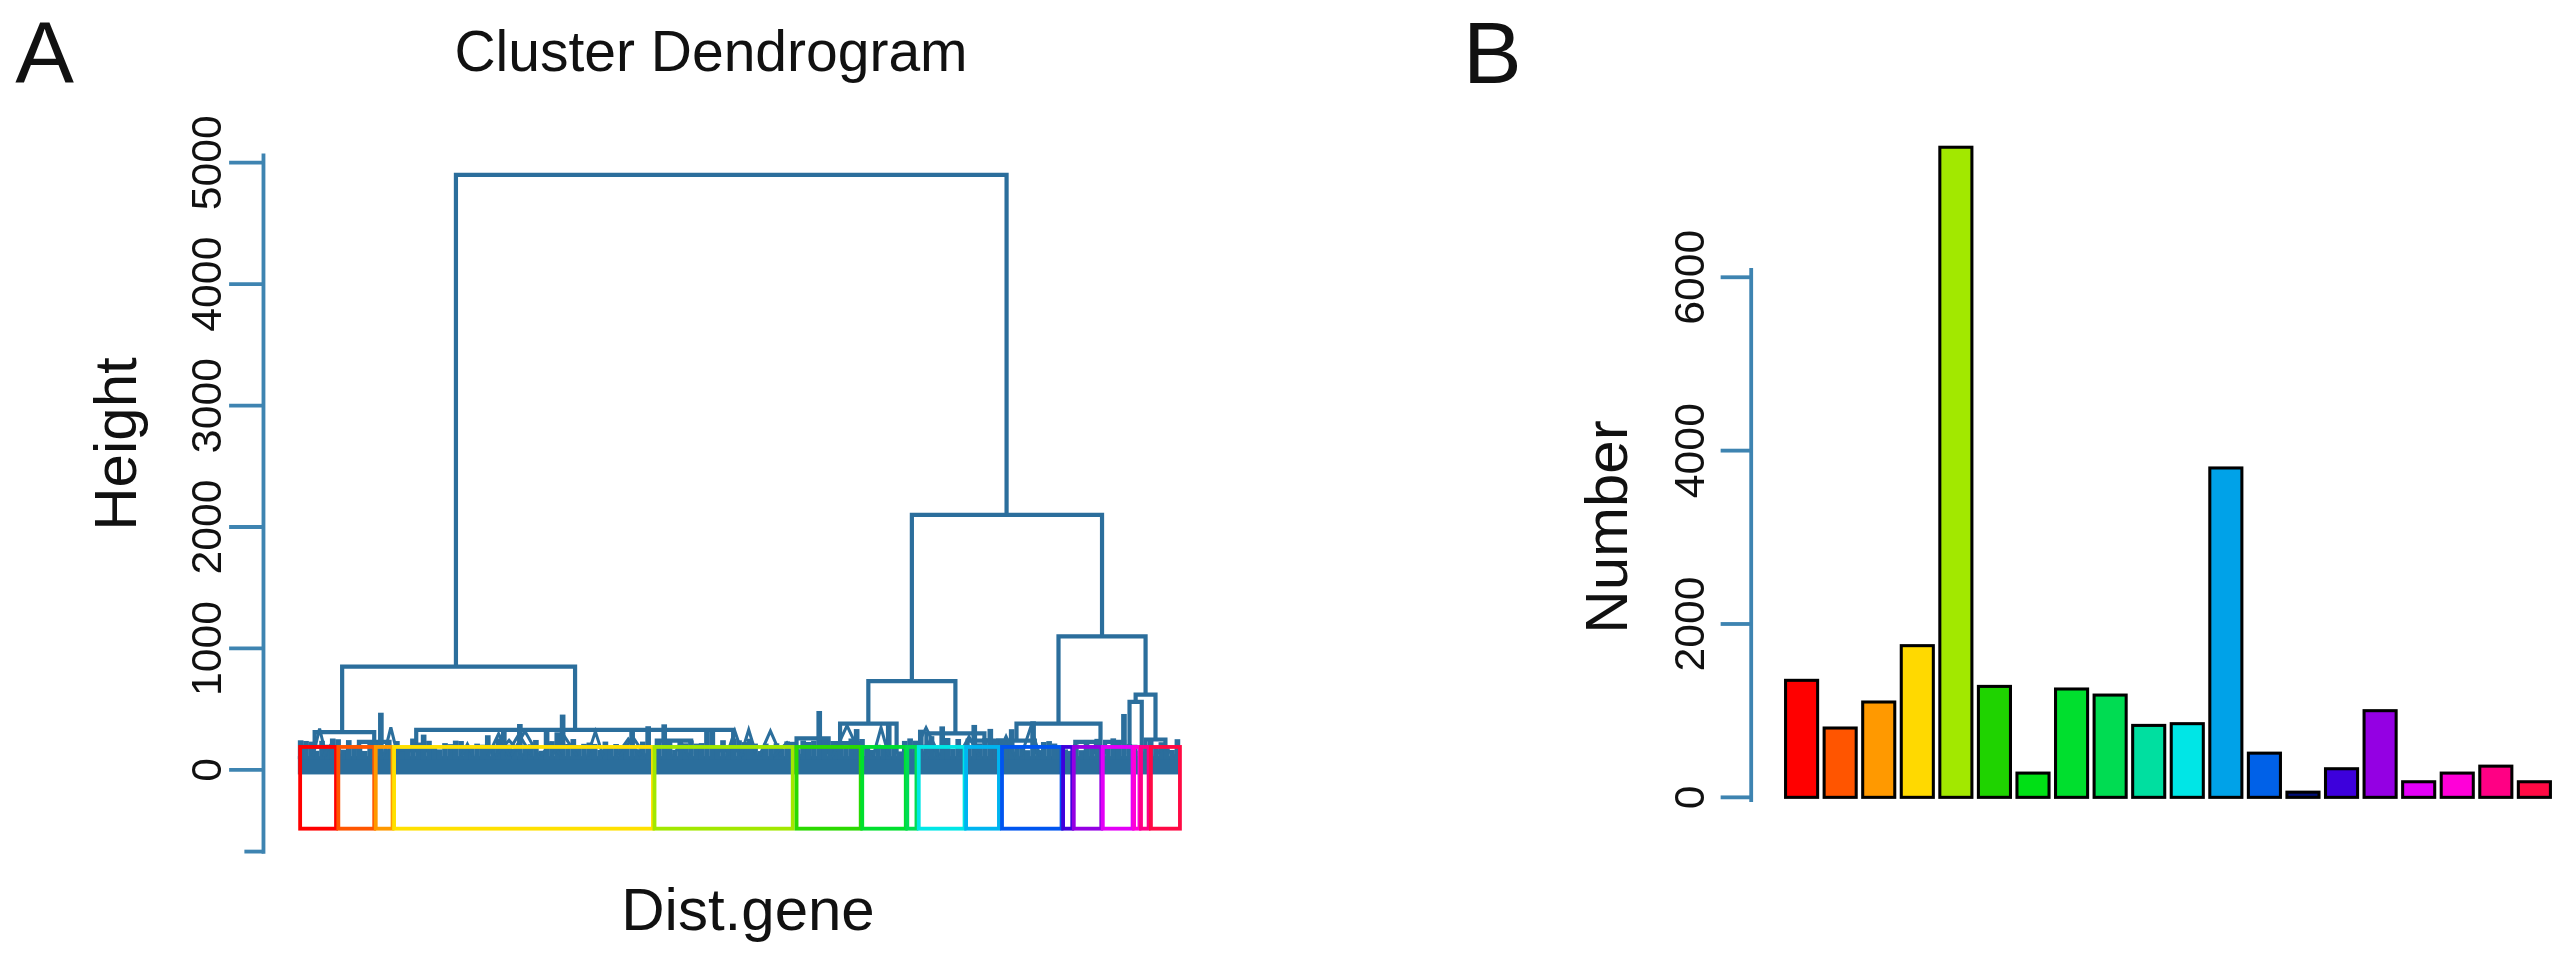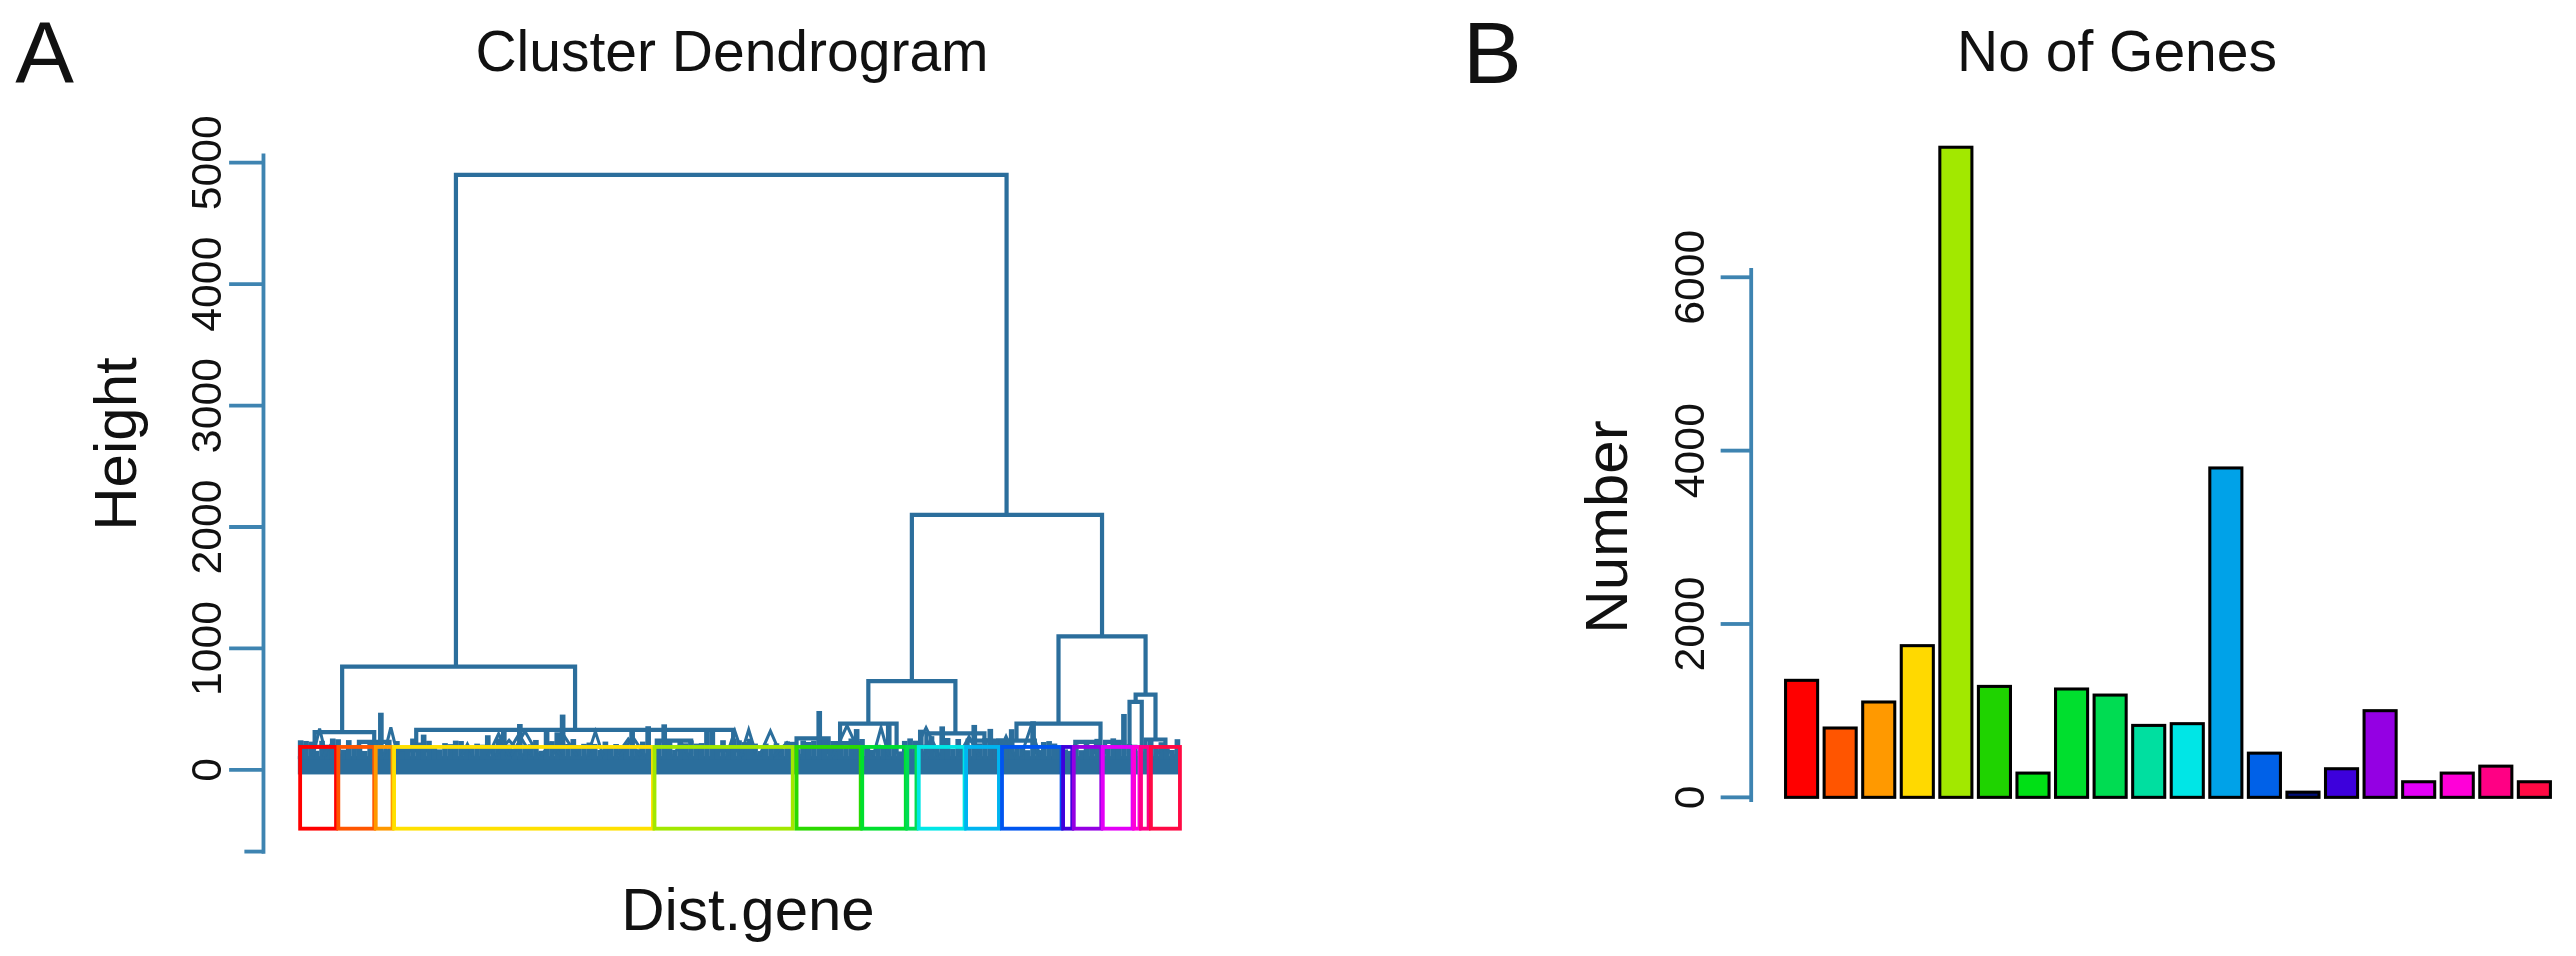--- a/index.html
+++ b/index.html
@@ -303,26 +303,25 @@
         <rect x="3095.5" y="930.5" width="42" height="113.5" fill="#9400E3" stroke="#000000" stroke-width="4" stroke-linejoin="miter"></rect>
         <rect x="3146" y="1023.57" width="42" height="20.43" fill="#E300F7" stroke="#000000" stroke-width="4" stroke-linejoin="miter"></rect>
         <rect x="3196.5" y="1012.22" width="42" height="31.78" fill="#FF00D8" stroke="#000000" stroke-width="4" stroke-linejoin="miter"></rect>
         <rect x="3247" y="1003.14" width="42" height="40.86" fill="#FF0084" stroke="#000000" stroke-width="4" stroke-linejoin="miter"></rect>
         <rect x="3297.5" y="1023.57" width="42" height="20.43" fill="#FF0A44" stroke="#000000" stroke-width="4" stroke-linejoin="miter"></rect>
       </g>
     </svg>
 
   <div class="txt panel-letter" style="left:15.3px;top:9.2px;">A</div>
 
-  <div class="txt chart-title" style="left:732px;top:23px;">Cluster Dendrogram</div>
+  <div class="txt chart-title" style="left:711px;top:23px;">Cluster Dendrogram</div>
 
   <div class="txt axis-label-y" style="left:116px;top:444px;">Height</div>
 
   <div class="txt axis-label-x" style="left:737px;top:880px;margin-left:11px;">Dist.gene</div>
 
   <div class="txt panel-letter" style="left:1463px;top:9.2px;">B</div>
 
-  <div class="txt chart-title" style="left:2117px;top:23px;">No of Genes</div>
 
   <div class="txt axis-label-y" style="left:1607px;top:527px;">Number</div>
 
 </div>
 
 
 </body></html>

